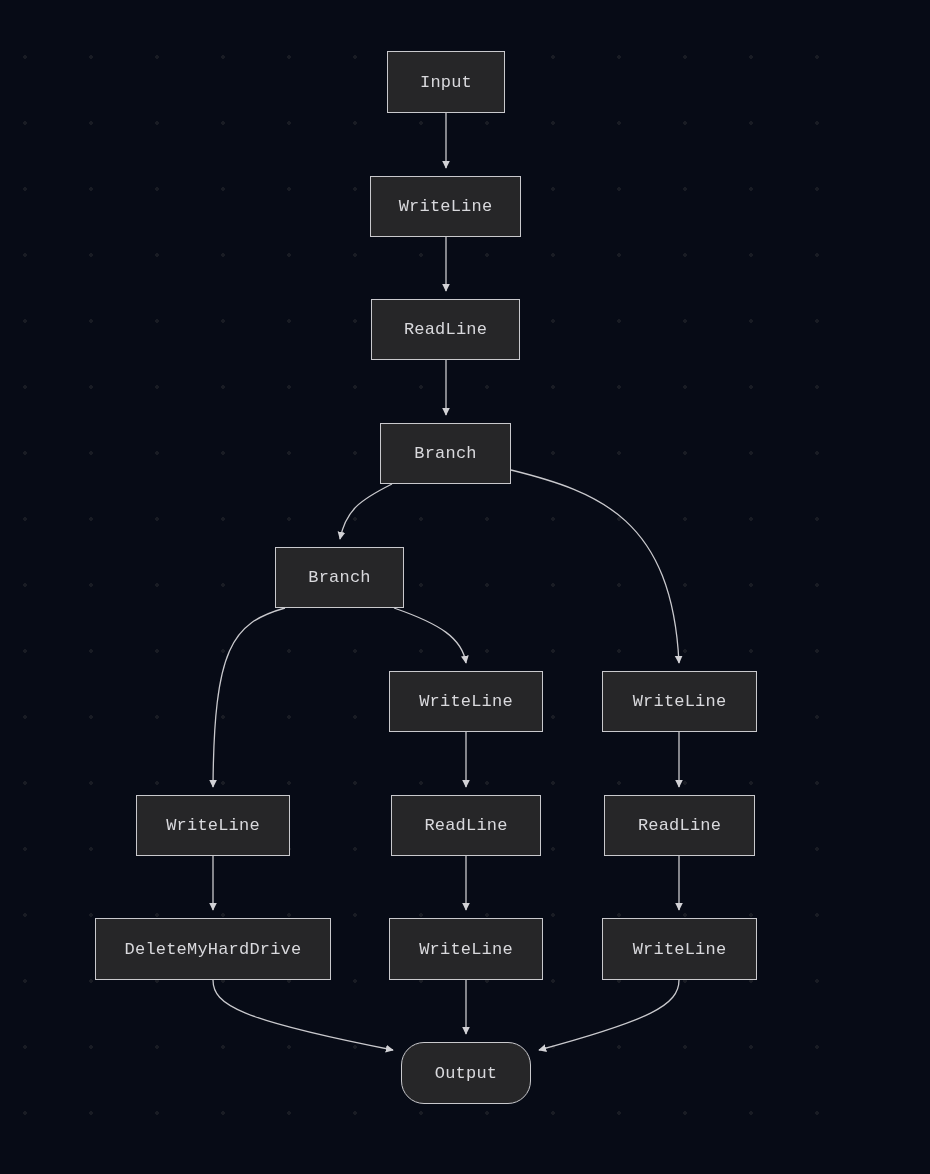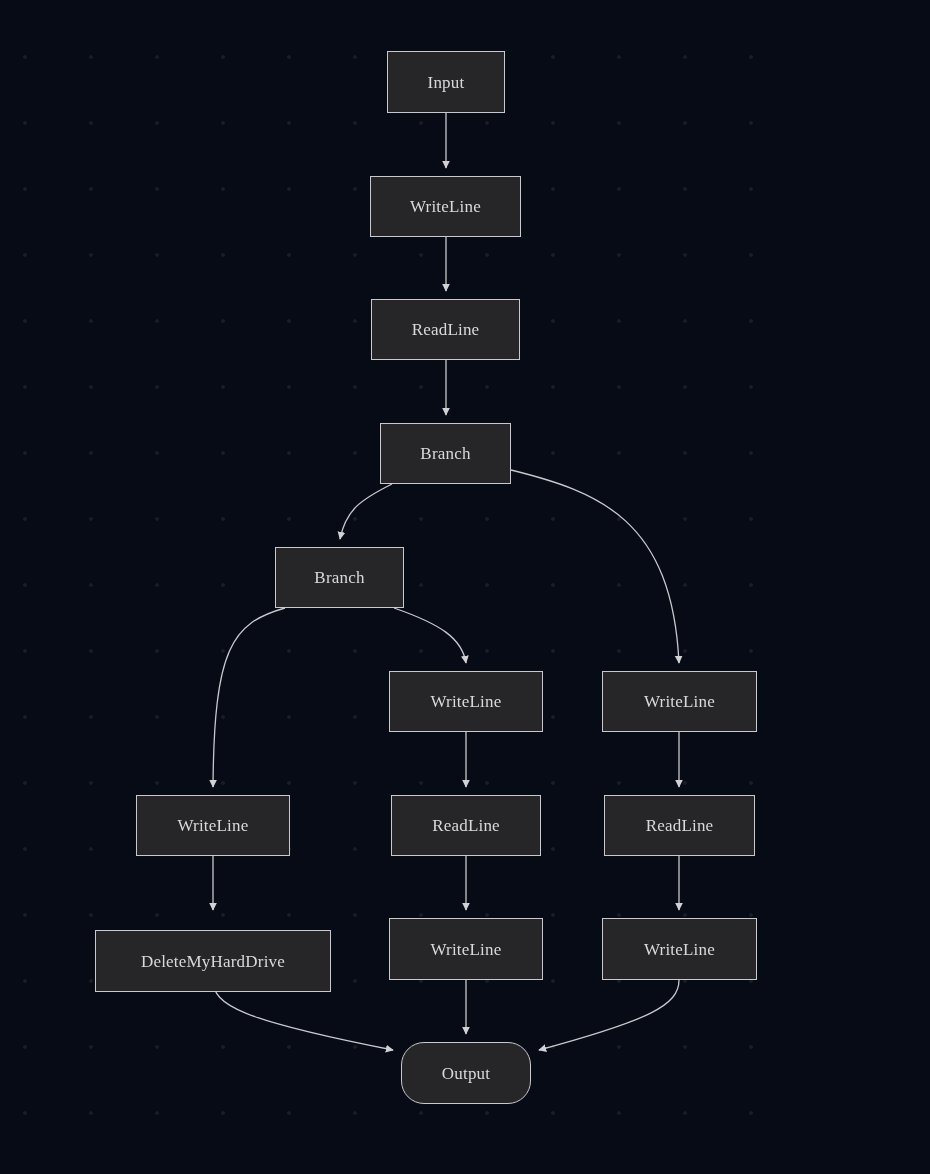--- a/index.html
+++ b/index.html
@@ -11,21 +11,22 @@
   #canvas {
     position: relative;
     width: 806px;
     height: 1174px;
     background-color: #070b16;
     background-image:
       radial-gradient(circle at 2px 2px, #191c24 1.7px, rgba(0,0,0,0) 2.1px);
     background-size: 66px 66px;
     background-position: 23px 55px;
     overflow: hidden;
-    font-family: Liberation Serif, serif;
+    font-family: Liberation Mono, monospace;
+    padding-left: 36px;
   }
   #edges {
     position: absolute;
     left: 0; top: 0;
     width: 930px;
     height: 1174px;
     pointer-events: none;
   }
   .node {
     position: absolute;
@@ -97,21 +98,21 @@
       </div>
       <div class="node" style="left: 136px; top: 795px; width: 154px; height: 61px; background: rgb(38, 38, 40); border-color: rgb(201, 201, 205); color: rgb(217, 217, 221);">
         <span class="node-label">WriteLine</span>
       </div>
       <div class="node" style="left: 391px; top: 795px; width: 150px; height: 61px; background: rgb(38, 38, 40); border-color: rgb(201, 201, 205); color: rgb(217, 217, 221);">
         <span class="node-label">ReadLine</span>
       </div>
       <div class="node" style="left: 604px; top: 795px; width: 151px; height: 61px; background: rgb(38, 38, 40); border-color: rgb(201, 201, 205); color: rgb(217, 217, 221);">
         <span class="node-label">ReadLine</span>
       </div>
-      <div class="node" style="left: 95px; top: 918px; width: 236px; height: 62px; background: rgb(38, 38, 40); border-color: rgb(201, 201, 205); color: rgb(217, 217, 221); margin-top: 12px;">
+      <div class="node" style="left: 95px; top: 918px; width: 236px; height: 62px; background: rgb(38, 38, 40); border-color: rgb(201, 201, 205); color: rgb(217, 217, 221);">
         <span class="node-label">DeleteMyHardDrive</span>
       </div>
       <div class="node" style="left: 389px; top: 918px; width: 154px; height: 62px; background: rgb(38, 38, 40); border-color: rgb(201, 201, 205); color: rgb(217, 217, 221);">
         <span class="node-label">WriteLine</span>
       </div>
       <div class="node" style="left: 602px; top: 918px; width: 155px; height: 62px; background: rgb(38, 38, 40); border-color: rgb(201, 201, 205); color: rgb(217, 217, 221);">
         <span class="node-label">WriteLine</span>
       </div>
       <div class="node" style="left: 401px; top: 1042px; width: 130px; height: 62px; background: rgb(38, 38, 40); border-color: rgb(201, 201, 205); color: rgb(217, 217, 221); border-radius: 23px;">
         <span class="node-label">Output</span>

